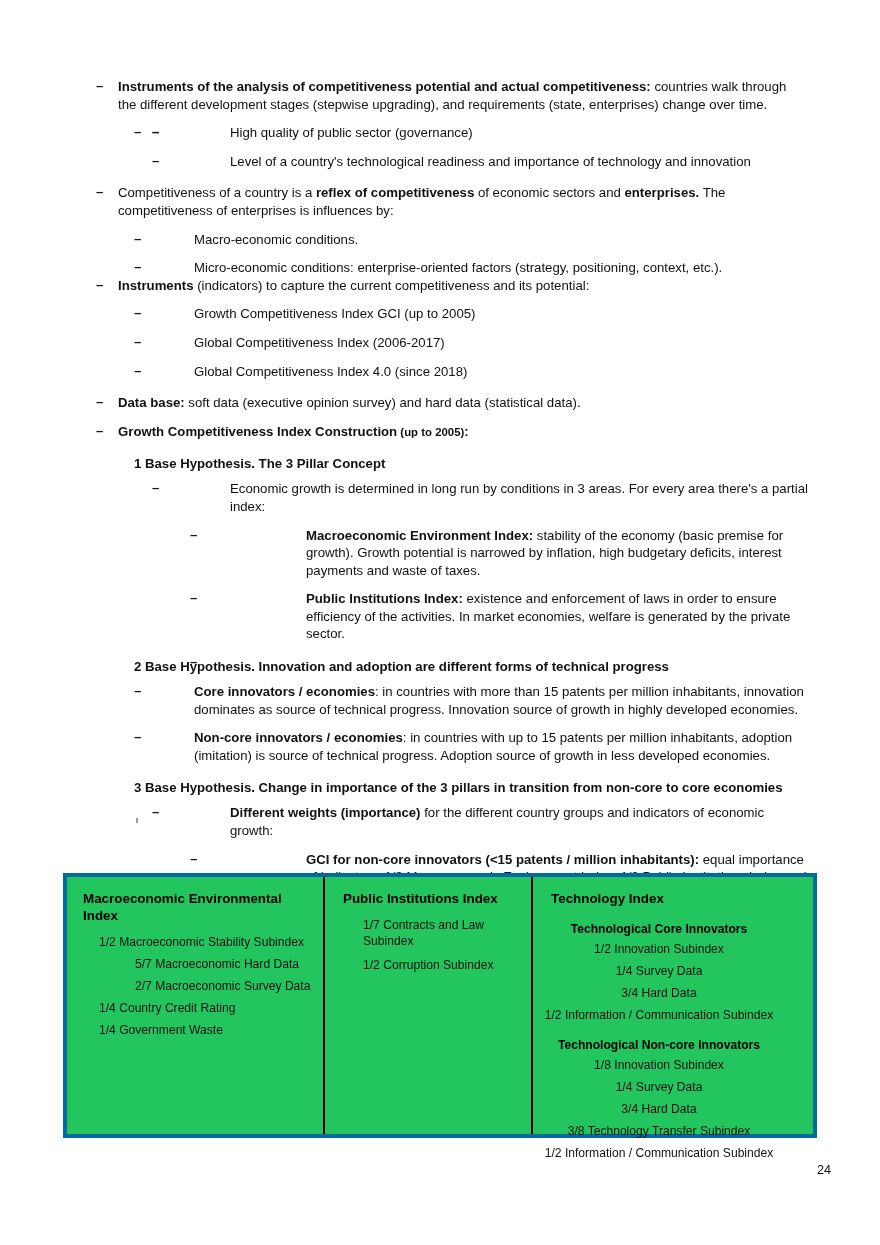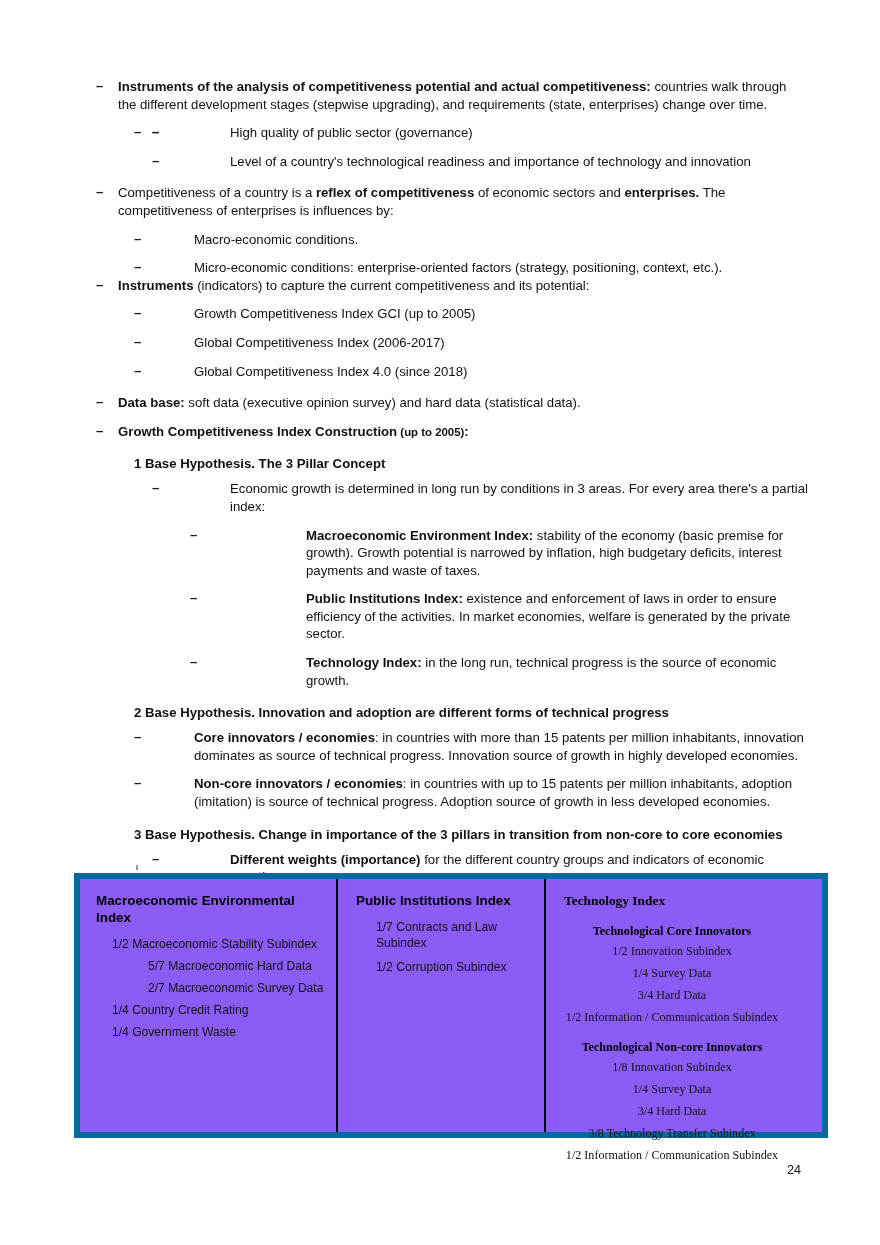--- a/index.html
+++ b/index.html
@@ -108,38 +108,38 @@
     left: 40px;
     top: 14px;
     width: 2px;
     height: 5px;
     background: #9a9a9a;
   }
 
   
   .tbl-wrap {
     position: absolute;
-    left: 74px;
+    left: 63px;
     top: 873px;
     width: 754px;
     height: 265px;
     box-sizing: border-box;
-    border: 6px solid #0369a1;
-    background: #8b5cf6;
+    border: 4px solid #0369a1;
+    background: #22c55e;
     display: flex;
   }
 
   .tcol {
     box-sizing: border-box;
     padding: 13px 10px 6px 10px;
     font-family: "Liberation Sans", sans-serif;
   }
   .tcol.c1 { width: 258px; border-right: 2px solid #000000; }
   .tcol.c2 { width: 208px; border-right: 2px solid #000000; }
-  .tcol.c3 { width: 252px; font-family: Liberation Serif, serif; }
+  .tcol.c3 { width: 252px; }
 
   .tcol h4 {
     margin: 0 0 10px 0;
     font-size: 13.4px;
     font-weight: 700;
     line-height: 17px;
     color: #000000;
   }
   .tcol.c1 h4 { margin-left: 6px; }
   .tcol.c2 h4 { margin-left: 8px; }
@@ -162,21 +162,21 @@
   }
   .t-item.i0 { margin-left: 22px; }
   .t-item.i1 { margin-left: 58px; }
 
   .tcol.c2 .t-item.i0 { margin-left: 28px; margin-bottom: 8px; }
 
   .tcol.c3 .t-item.center { text-align: center; margin-left: 0; }
 
   .page-num {
     position: absolute;
-    right: 79px;
+    right: 49px;
     top: 1163px;
     font-size: 12.6px;
     font-weight: 400;
     color: #111111;
   }
 </style>
 </head>
 <body>
 
 <div class="page">
@@ -264,21 +264,20 @@
       <span class="txt"><b>Macroeconomic Environment Index:</b><span> stability of the economy (basic premise for growth). Growth potential is narrowed by inflation, high budgetary deficits, interest payments and waste of taxes.</span></span>
     </div>
 
     <div class="bullet-row lvl4 gap-md">
       <span class="dash">–</span>
       <span class="txt"><b>Public Institutions Index:</b><span> existence and enforcement of laws in order to ensure efficiency of the activities. In market economies, welfare is generated by the private sector.</span></span>
     </div>
 
     <div class="bullet-row lvl4 gap-md">
       <span class="dash">–</span>
-      <span class="txt"><b>Technology Index:</b><span> in the long run, technical progress is the source of economic growth.</span></span>
     </div>
 
     <div class="sub-head tight">2 Base Hypothesis. Innovation and adoption are different forms of technical progress</div>
 
     <div class="bullet-row lvl2">
       <span class="dash">–</span>
       <span class="txt"><b>Core innovators / economies</b><span>: in countries with more than 15 patents per million inhabitants, innovation dominates as source of technical progress. Innovation source of growth in highly developed economies.</span></span>
     </div>
 
     <div class="bullet-row lvl2 gap-md">

